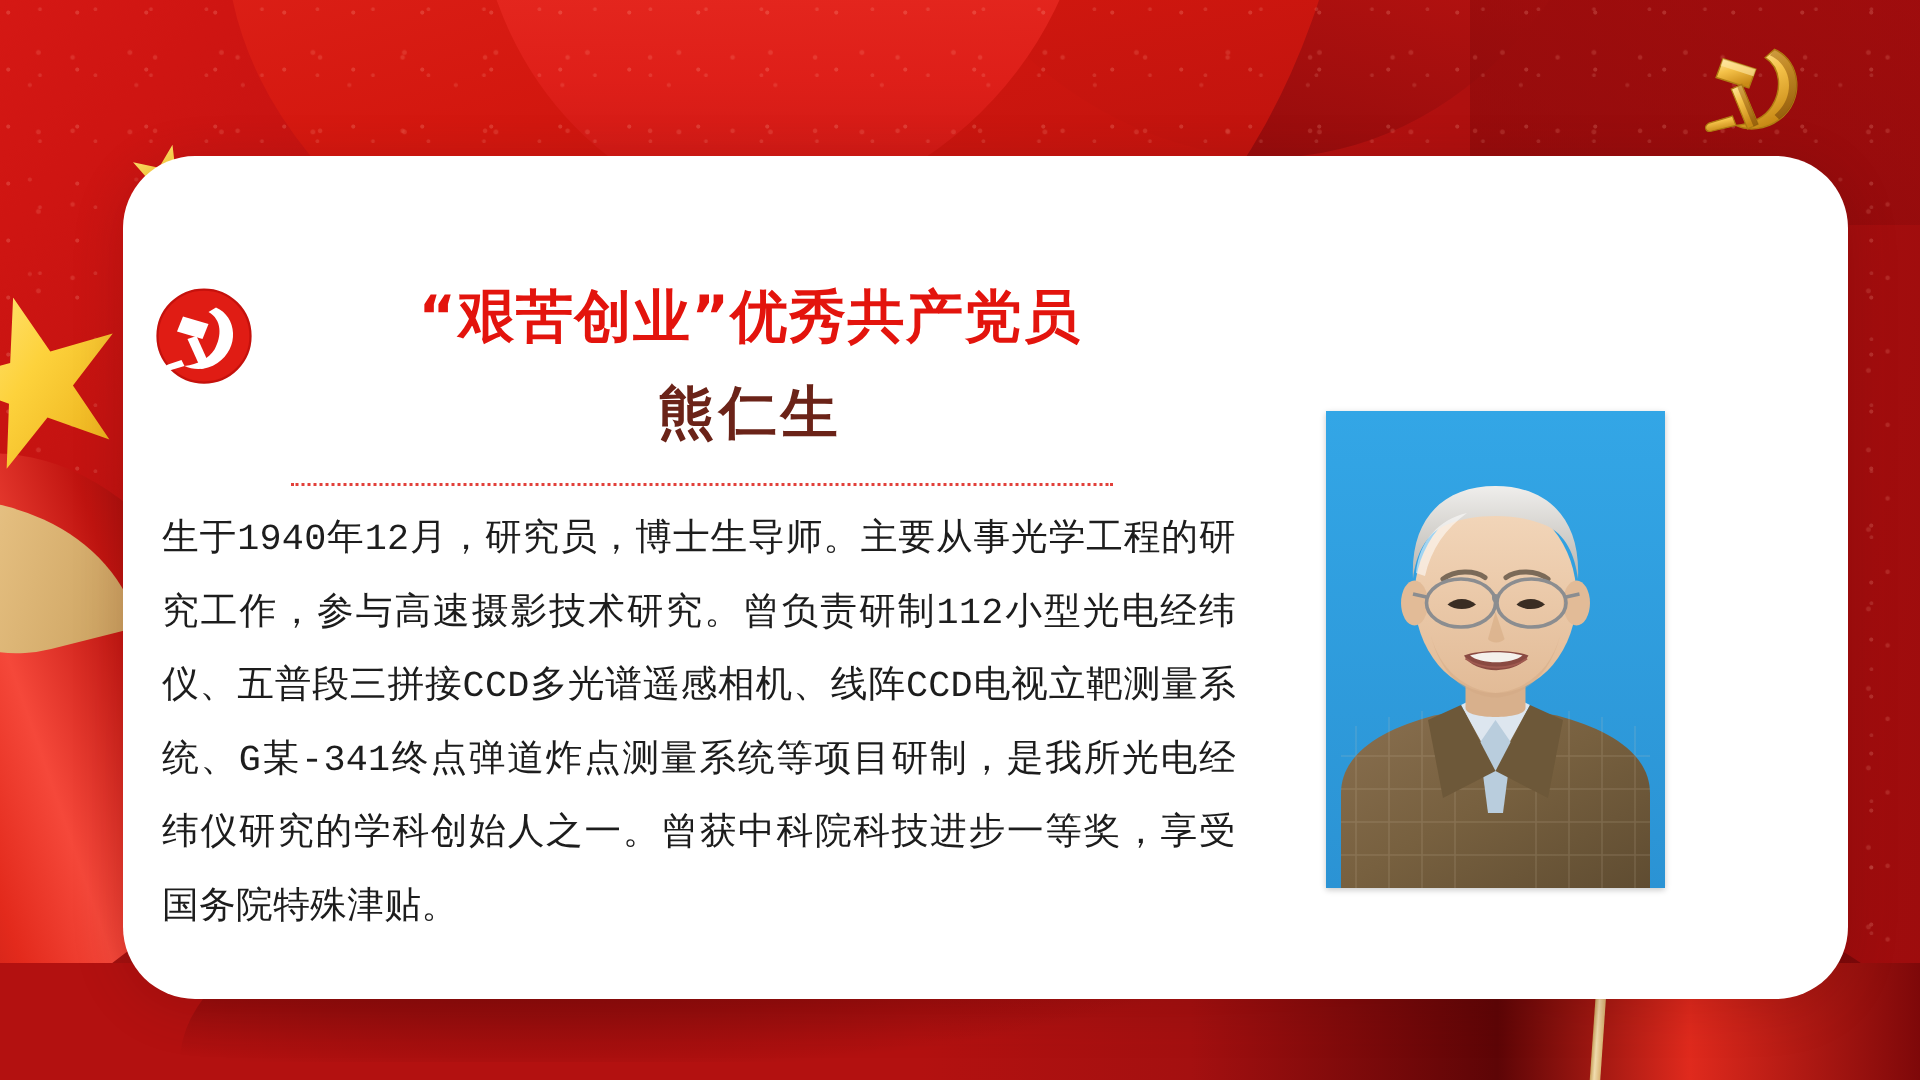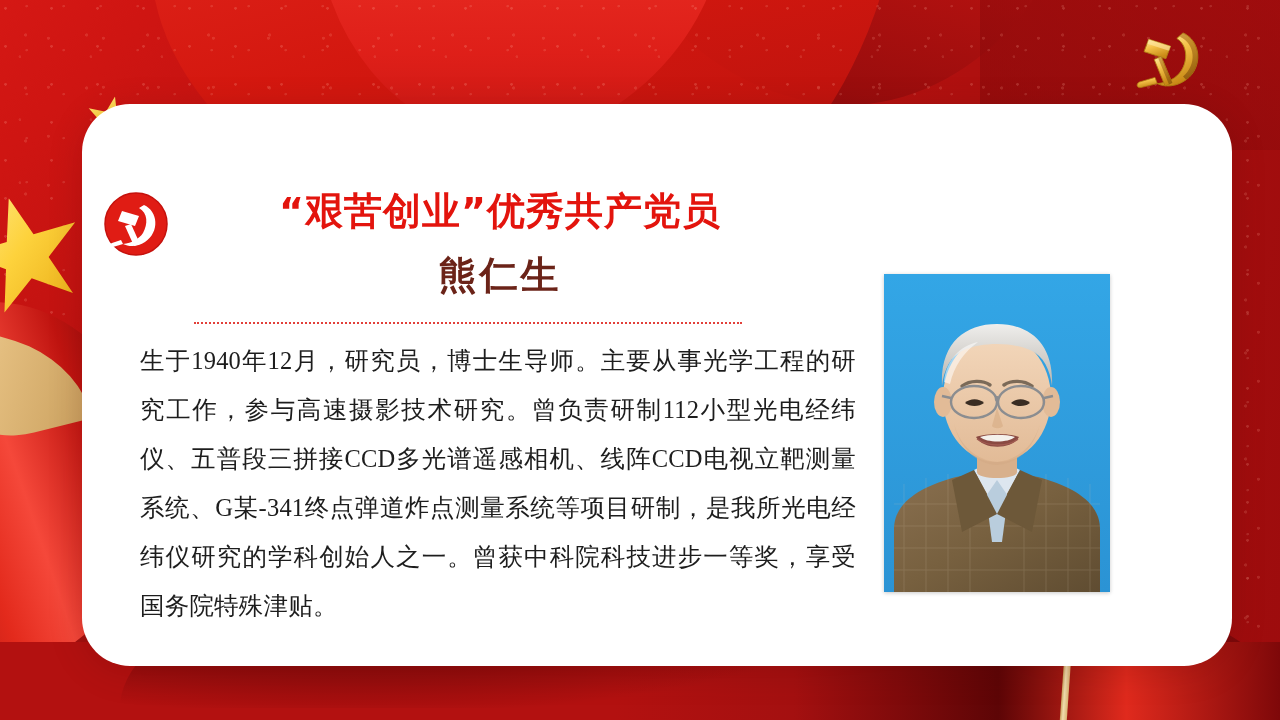--- a/index.html
+++ b/index.html
@@ -232,28 +232,27 @@
     left: 112px; top: 218px;
     width: 548px; height: 0;
     border-top: 2px dotted #e2403a;
   }
 
   
   .body-text {
     position: absolute;
     left: 26px; top: 232px;
     width: 716px;
-    font-family: Liberation Serif, serif;
+    font-family: Liberation Mono, monospace;
     font-size: 24.5px;
     line-height: 49px;
     color: #1d1d1d;
     text-align: justify;
     text-justify: inter-ideograph;
     letter-spacing: .2px;
-    margin-left: 32px;
   }
 
   
   .portrait {
     position: absolute;
     left: 802px; top: 170px;
     width: 226px; height: 318px;
     background: #2f9fe0;
     overflow: hidden;
     box-shadow: 0 1px 4px rgba(0,0,0,.22);

